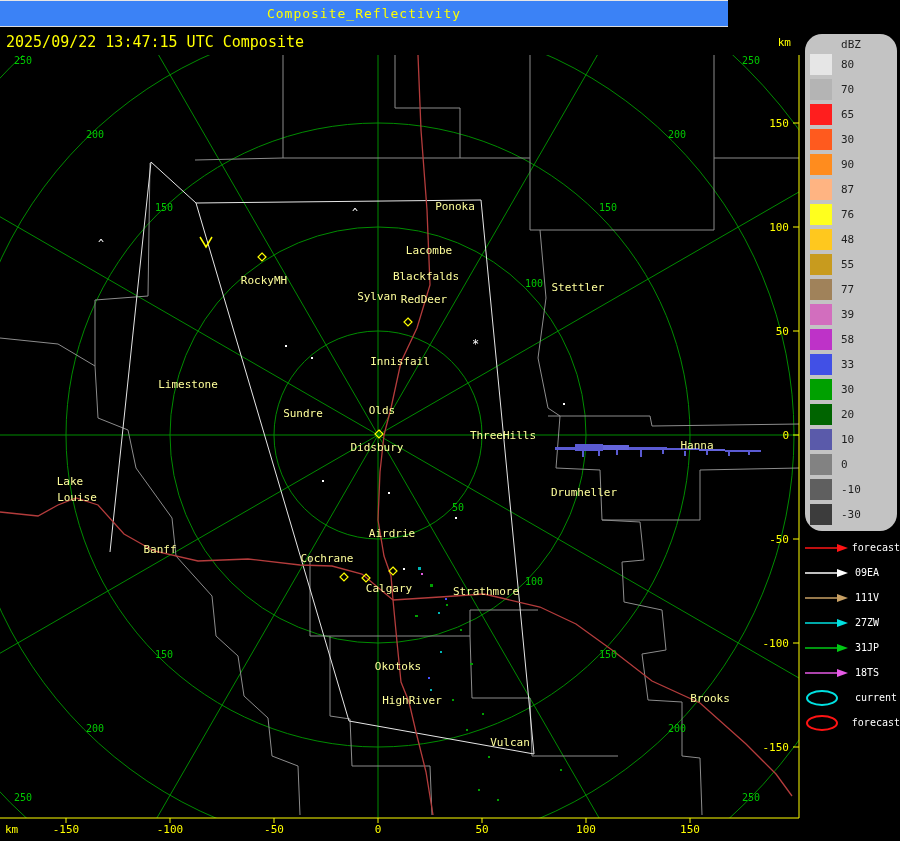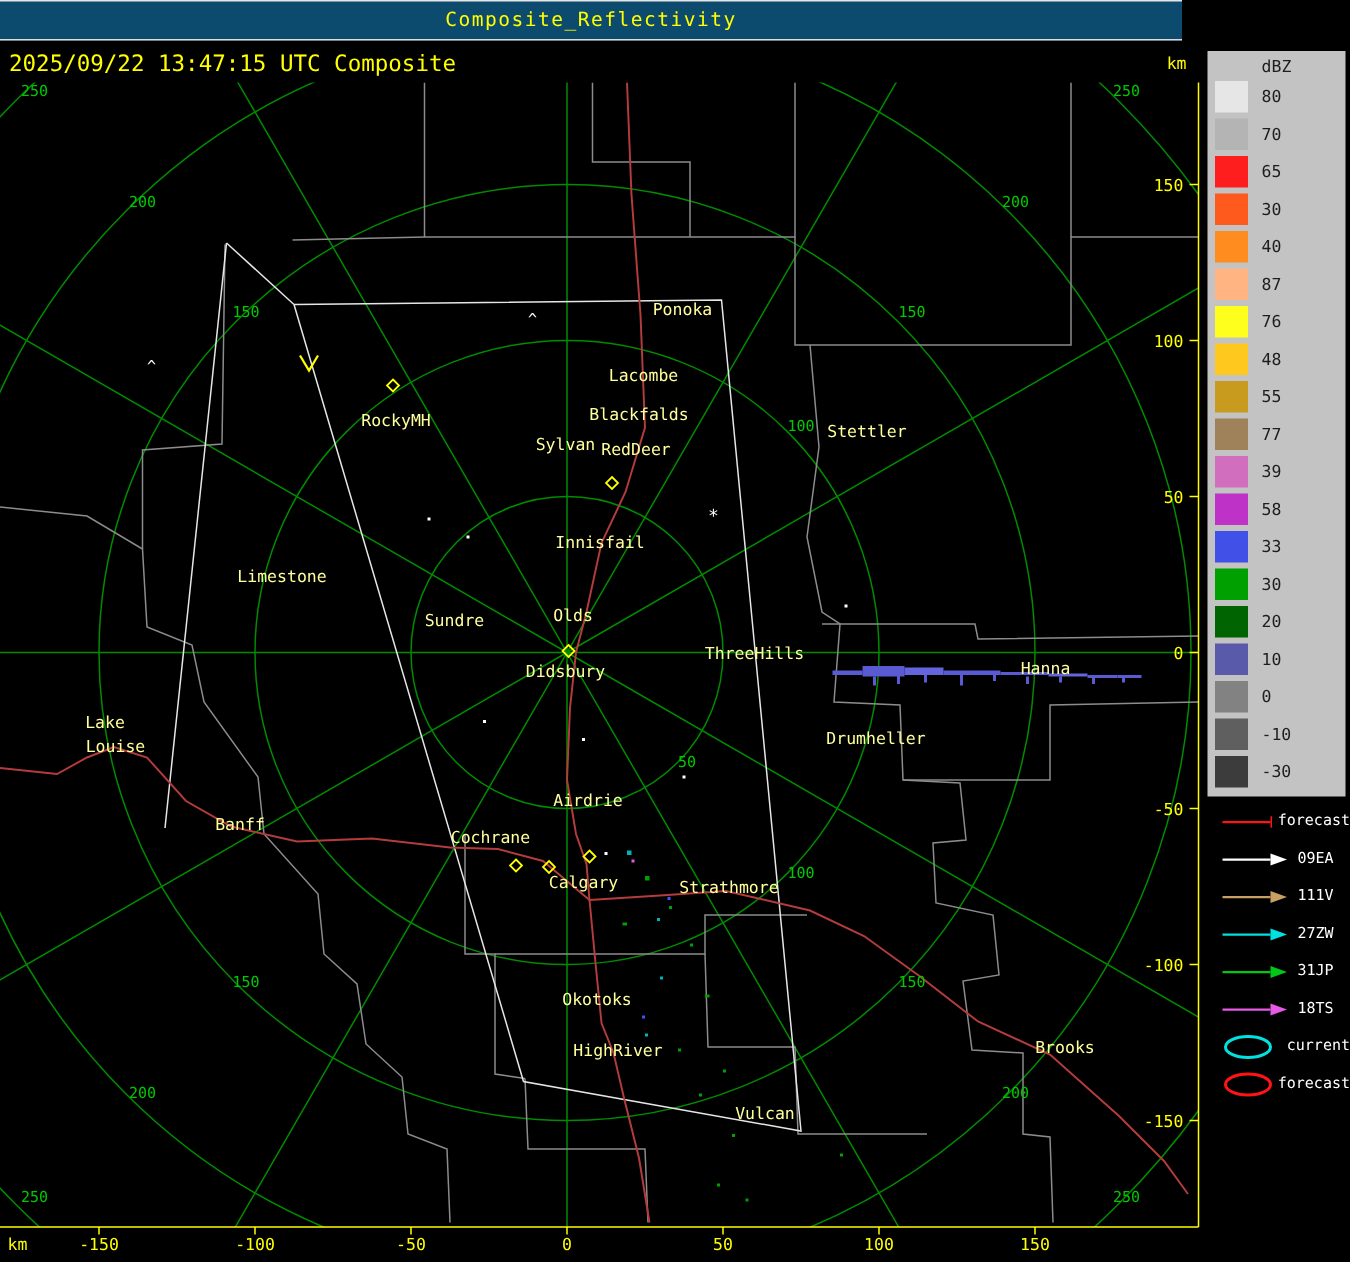--- a/index.html
+++ b/index.html
@@ -1,39 +1,39 @@
 <!DOCTYPE html>
 <html><head>
 <meta charset="utf-8">
 <style>
   html,body{margin:0;padding:0;}
   body{
     width:900px;height:841px;position:relative;overflow:hidden;
     background:#000;font-family:"DejaVu Sans Mono",monospace;
   }
   .titlebar{
-    position:absolute;left:0;top:0;width:788px;height:27px;background:#0c4a6e;
+    position:absolute;left:0;top:0;width:728px;height:27px;background:#3b82f6;
     border-top:1px solid #e6e6e6;border-bottom:1px solid #dcdcdc;
     display:flex;align-items:center;justify-content:center;
     color:#ffff00;font-size:13px;letter-spacing:1px;box-sizing:border-box;
   }
   .status{
     position:absolute;left:6px;top:33px;color:#ffff00;font-size:15px;white-space:pre;
   }
   #map-svg{position:absolute;left:0;top:0;}
   .right-panel{
     position:absolute;left:800px;top:28px;width:100px;height:813px;background:#000;
   }
-  .cb{margin:6px 0 0 5px;width:92px;background:#c3c3c3;padding:3px 0 4px 0;}
+  .cb{margin:6px 0 0 5px;width:92px;background:#c3c3c3;padding:3px 0 4px 0;border-radius:17px;}
   .cb-title{text-align:center;color:#1e1e1e;font-size:11px;height:15px;line-height:15px;}
   .cb-row{display:flex;align-items:center;height:25px;padding-left:5px;}
   .cb-sw{width:22px;height:21px;flex:0 0 22px;}
   .cb-val{margin-left:9px;font-size:11px;color:#1e1e1e;}
   .tl{margin-top:4px;}
-  .tl-row{display:flex;align-items:center;height:25px;padding-left:13px;}
+  .tl-row{display:flex;align-items:center;height:25px;padding-left:3px;}
   .tl-label{color:#ffffff;font-size:10px;margin-left:4px;}
 </style>
 </head>
 <body>
 
 <div class="titlebar">
   <span>Composite_Reflectivity</span>
 </div>
 
 <div class="status">2025/09/22 13:47:15 UTC Composite</div>
@@ -246,21 +246,21 @@
         <div class="cb-row">
           <div class="cb-sw" style="background: rgb(255, 30, 30);"></div>
           <span class="cb-val">65</span>
         </div>
         <div class="cb-row">
           <div class="cb-sw" style="background: rgb(255, 90, 30);"></div>
           <span class="cb-val">30</span>
         </div>
         <div class="cb-row">
           <div class="cb-sw" style="background: rgb(255, 140, 30);"></div>
-          <span class="cb-val">40</span>
+          <span class="cb-val">90</span>
         </div>
         <div class="cb-row">
           <div class="cb-sw" style="background: rgb(255, 180, 130);"></div>
           <span class="cb-val">87</span>
         </div>
         <div class="cb-row">
           <div class="cb-sw" style="background: rgb(255, 255, 30);"></div>
           <span class="cb-val">76</span>
         </div>
         <div class="cb-row">

